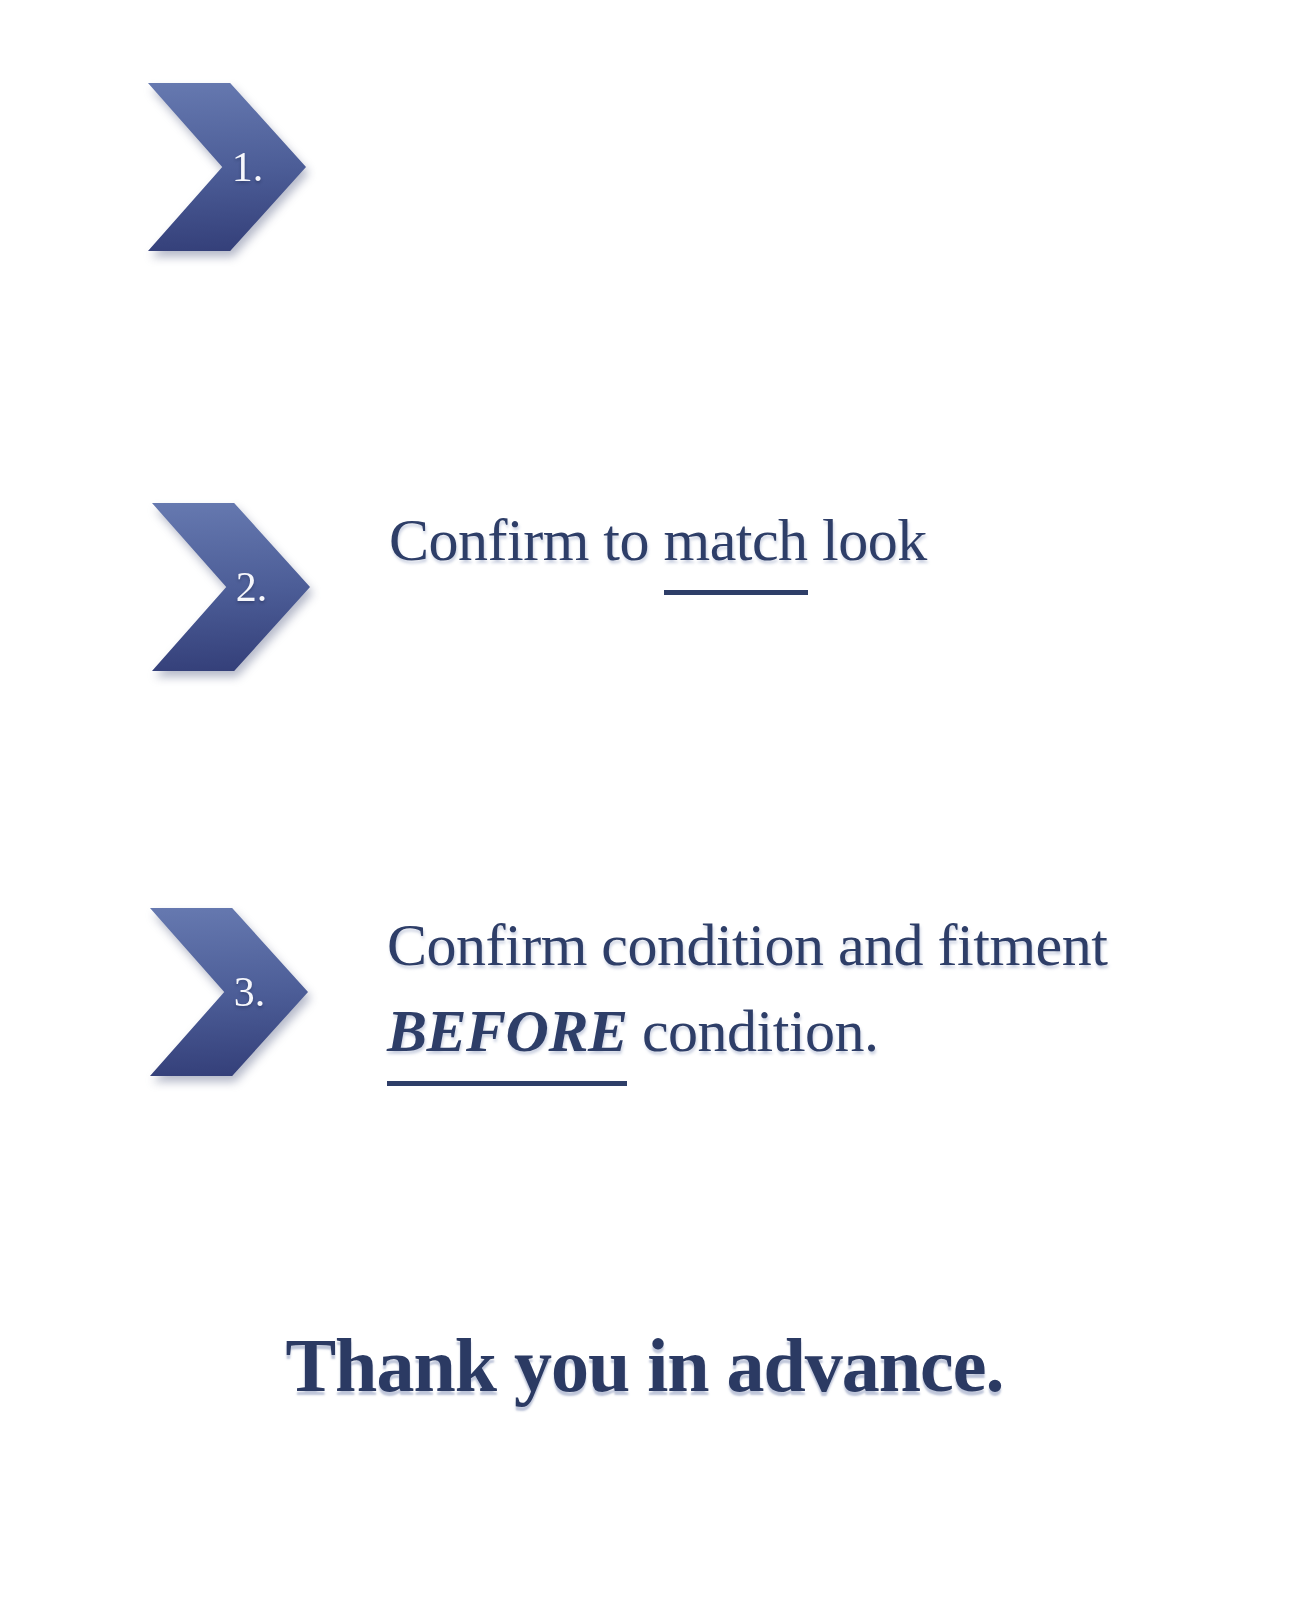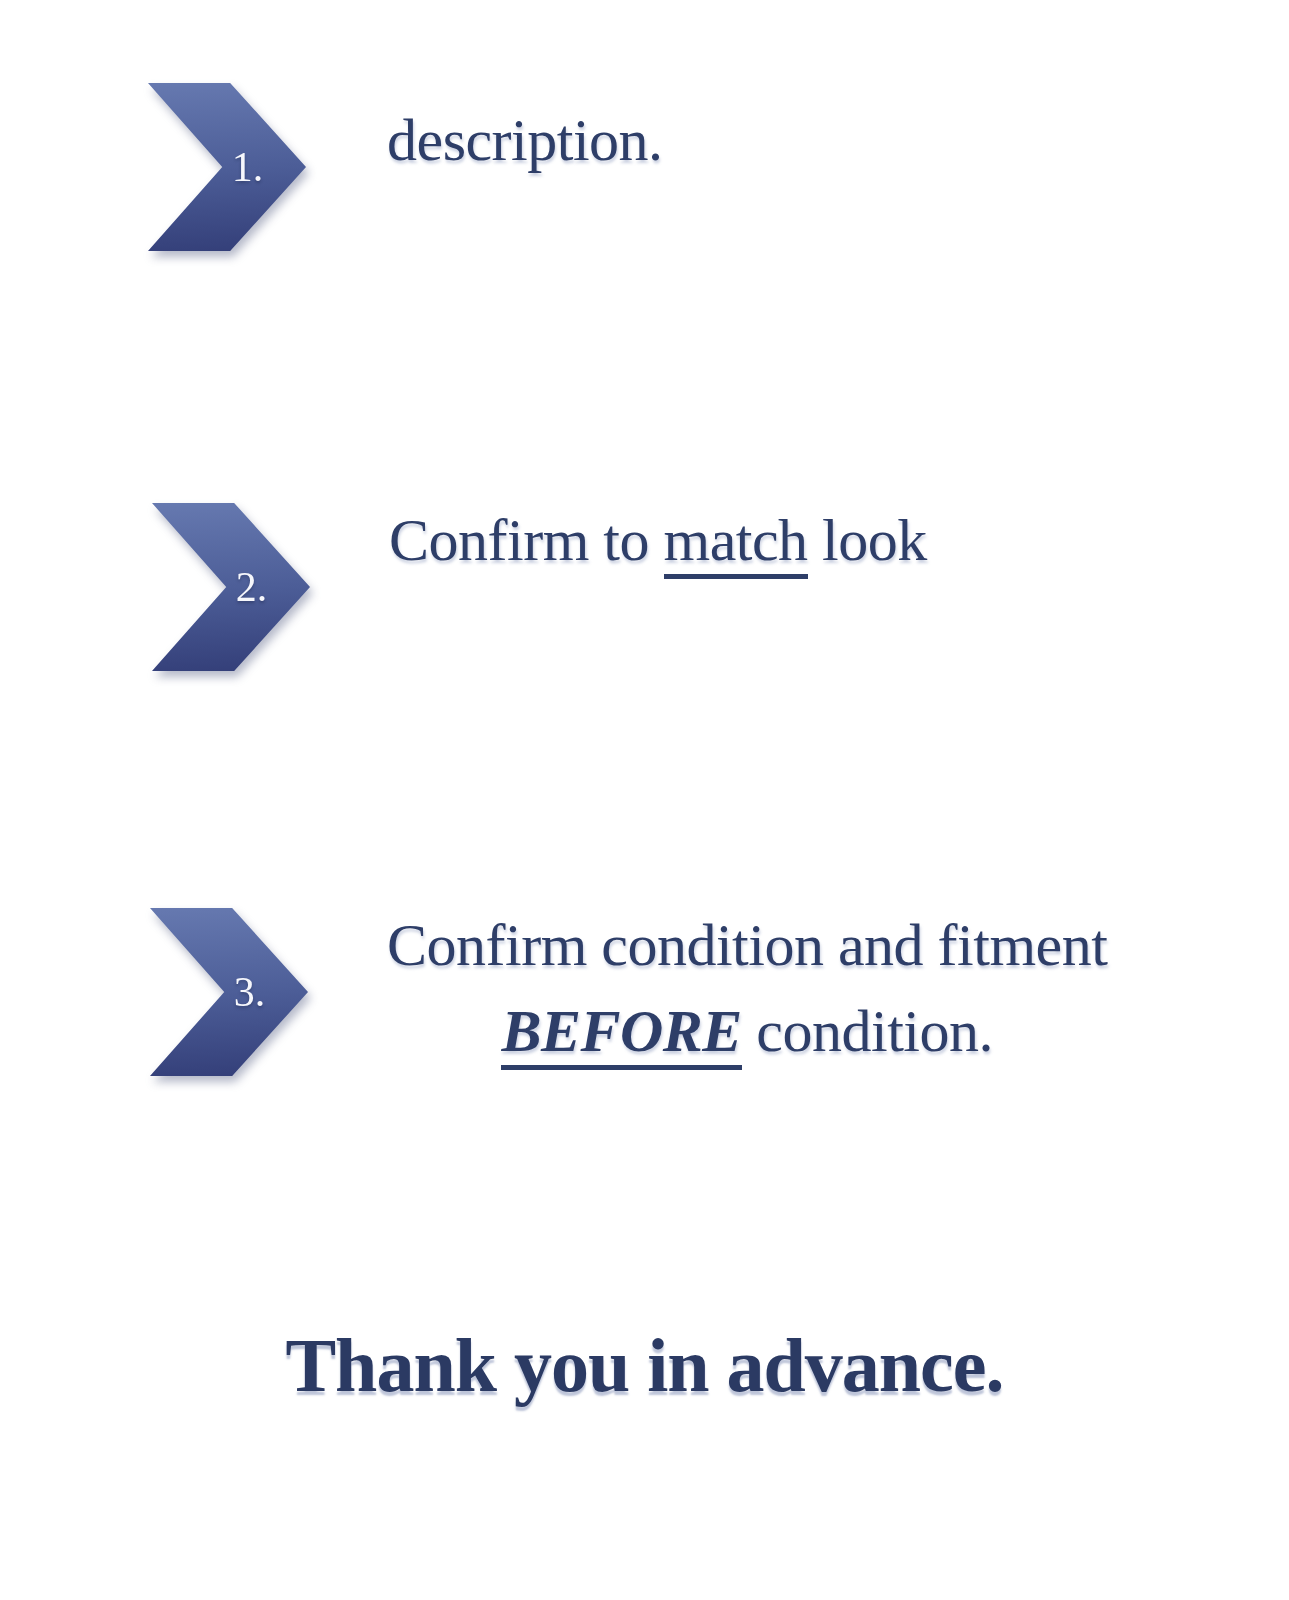--- a/index.html
+++ b/index.html
@@ -43,54 +43,53 @@
     font-size: 60px;
     line-height: 86px;
     color: #2e3e68;
     letter-spacing: -0.5px;
     white-space: nowrap;
     text-shadow: 1px 3px 3px rgba(125, 140, 180, 0.40);
   }
   .step-line { display: block; }
   .em {
     border-bottom: 5px solid #2e3e68;
-    padding-bottom: 1px;
+    padding-bottom: 17px;
   }
   .em-bold { font-weight: bold; font-style: italic; }
   .footer-message {
     position: absolute;
     left: 0;
     top: 1322px;
     width: 1289px;
     text-align: center;
     font-size: 76px;
     font-weight: bold;
     color: #2b3a63;
     letter-spacing: -1px;
     text-shadow: 0 4px 2px rgba(125, 140, 180, 0.50);
   }
   
   .chev-1 { left: 148px; top: 83px; }
   .chev-2 { left: 152px; top: 503px; }
   .chev-3 { left: 150px; top: 908px; }
   .text-1 { left: 387px; top: 97px; }
   .text-2 { left: 389px; top: 497px; }
-  .text-3 { left: 387px; top: 902px; text-align: center; }
+  .text-3 { left: 387px; top: 902px; }
 </style>
 </head>
 <body>
 
 <div class="page">
 
   <div class="chevron-wrap chev-1">
     <div class="chevron"></div>
     <span class="chevron-number">1.</span>
   </div>
   <div class="step-text text-1">
-    <span class="step-line"><span>description.</span></span>
   </div>
 
   <div class="chevron-wrap chev-2">
     <div class="chevron"></div>
     <span class="chevron-number">2.</span>
   </div>
   <div class="step-text text-2">
     <span class="step-line"><span>Confirm to </span><span class="em">match</span><span> look</span></span>
   </div>
 

